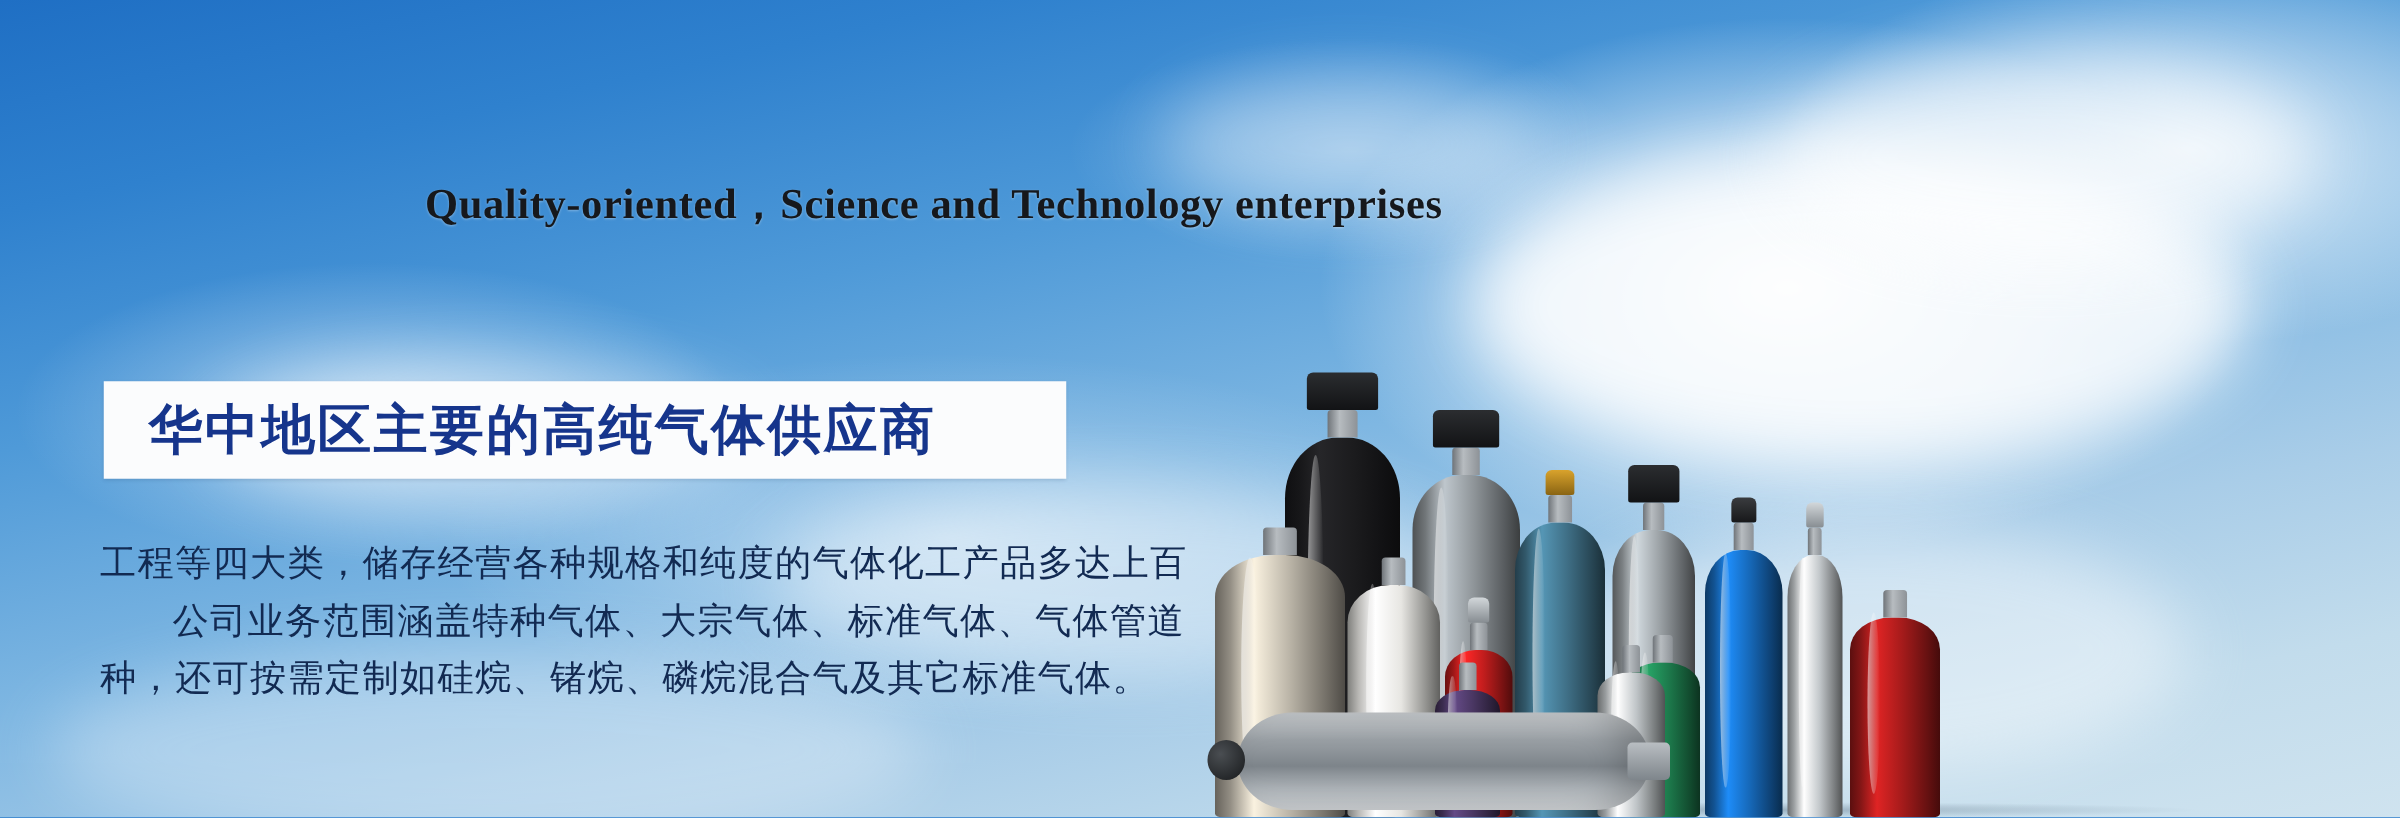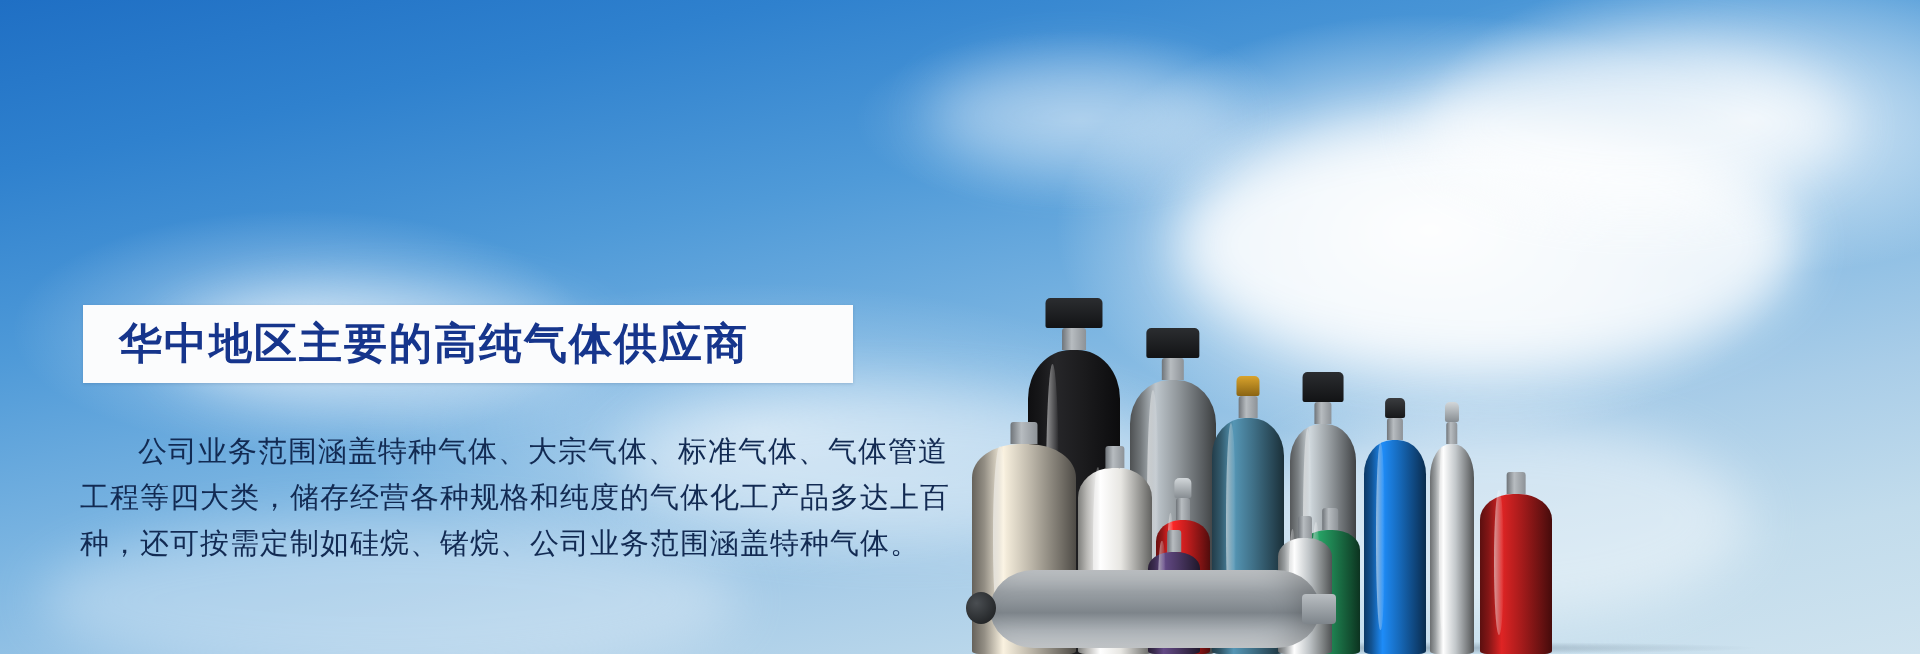--- a/index.html
+++ b/index.html
@@ -116,29 +116,30 @@
 
   <div class="cloud c1"></div>
   <div class="cloud c2"></div>
   <div class="cloud c3"></div>
   <div class="cloud c4"></div>
   <div class="cloud c5"></div>
   <div class="cloud c6"></div>
   <div class="cloud c7"></div>
 
 
+  <div id="subtitle">Quality-oriented，Science and Technology enterprises</div>
 
   <div id="slogan-box">
     <span id="slogan-text">华中地区主要的高纯气体供应商</span>
   </div>
 
   <div id="paragraph">
+    <div class="pline">工程等四大类，储存经营各种规格和纯度的气体化工产品多达上百</div>
     <div class="pline indent">公司业务范围涵盖特种气体、大宗气体、标准气体、气体管道</div>
-    <div class="pline">工程等四大类，储存经营各种规格和纯度的气体化工产品多达上百</div>
-    <div class="pline">种，还可按需定制如硅烷、锗烷、公司业务范围涵盖特种气体。</div>
+    <div class="pline">种，还可按需定制如硅烷、锗烷、磷烷混合气及其它标准气体。</div>
   </div>
 
   <div id="cylinders">
     <div class="shadowline"></div>
   <div class="cyl" style="left: 68px; width: 92px; height: 330px;">
         <div class="body" style="height: 304px; background: linear-gradient(90deg, rgb(15, 15, 17) 0%, rgb(22, 22, 24) 12%, rgb(38, 38, 41) 30%, rgb(28, 28, 30) 58%, rgb(17, 17, 19) 86%, rgb(12, 12, 13) 100%);"></div>
         <div class="hl" style="left: 18.4px;"></div>
         <div class="neck" style="width: 23.92px; height: 22px; bottom: 304px; background: linear-gradient(90deg, rgb(111, 116, 121), rgb(183, 188, 192) 40%, rgb(141, 146, 151));"></div>
         <div class="cap" style="width: 57.04px; height: 30px; bottom: 326px; background: linear-gradient(rgb(43, 45, 48), rgb(18, 19, 21));"></div>
       </div>

